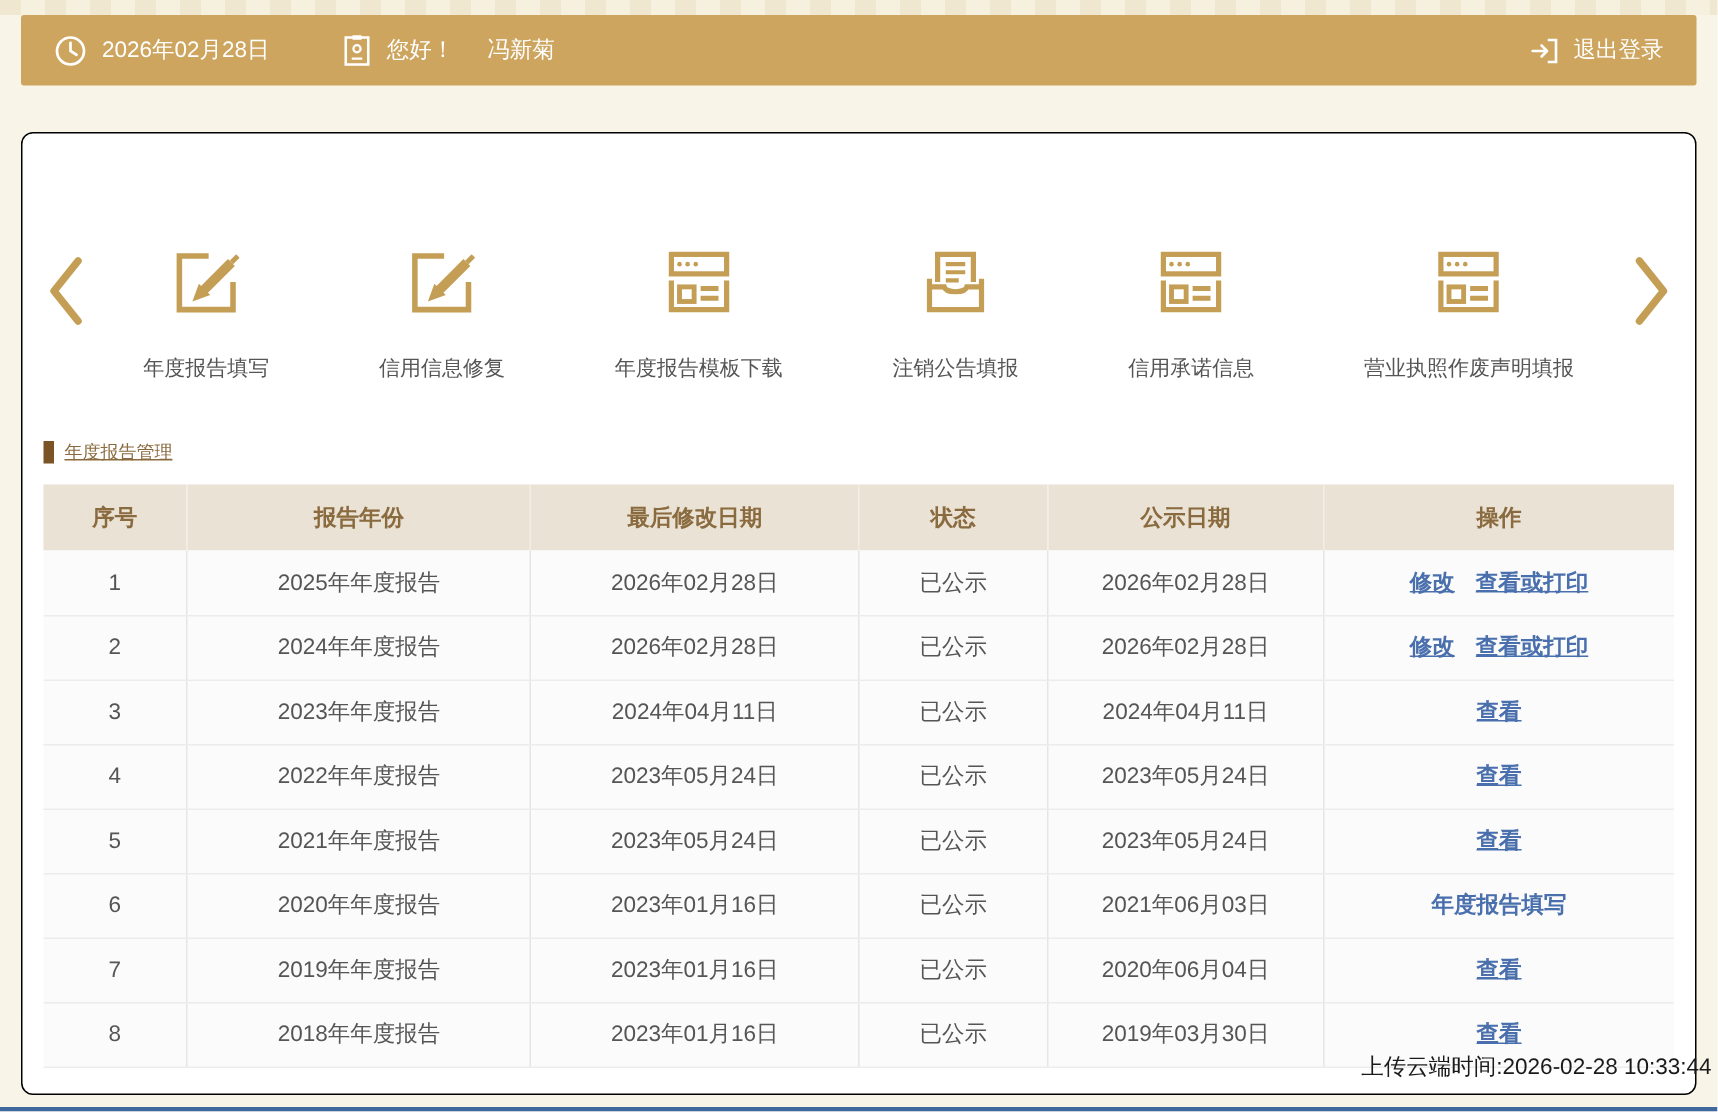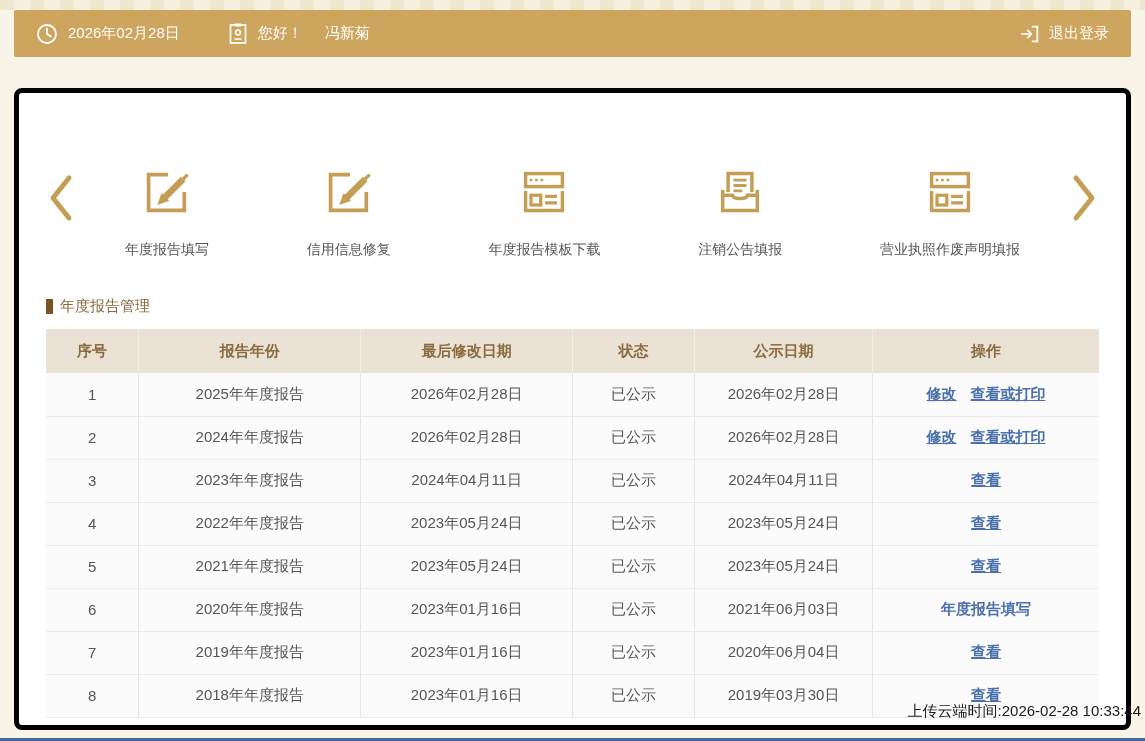--- a/index.html
+++ b/index.html
@@ -29,34 +29,34 @@
   .gold-bar .grp{display:flex;align-items:center;gap:10px;}
   .gold-bar .spacer{flex:1;}
   .gold-bar .company{margin-left:4px;}
   .gold-bar .user{margin-left:12px;}
   .gb-icon{display:inline-flex;align-items:center;}
   .greeting-grp{margin-left:48px;}
   .logout{cursor:pointer;display:flex;align-items:center;gap:8px;}
   
   .card{
     position:absolute;left:14px;right:14px;top:88px;bottom:11px;
-    background:var(--card);border-radius:8px;border:5px solid #000000;
-    padding:0 27px;overflow:hidden;
+    background:var(--card);border-radius:8px;border:1px solid #000000;
+    padding:0 14px;overflow:hidden;
   }
   
   .quick-nav{display:flex;align-items:flex-start;padding-top:72px;}
   .nav-arrow{flex:0 0 auto;margin-top:8px;cursor:pointer;background:none;border:none;padding:0;}
   .nav-items{flex:1;display:flex;justify-content:space-around;align-items:flex-start;}
   .nav-item{display:flex;flex-direction:column;align-items:center;cursor:pointer;}
   .nav-icon{height:54px;display:flex;align-items:center;}
   .nav-label{margin-top:22px;font-size:14px;color:#555;white-space:nowrap;}
   
   .section-title{margin-top:38px;display:flex;align-items:center;gap:7px;}
   .section-marker{width:7px;height:15px;background:var(--marker);display:inline-block;}
-  .section-text{color:var(--brown);font-size:15px;}
+  .section-text{color:var(--brown);font-size:12px;text-decoration:underline;}
   
   table.report{width:calc(100% - 0px);border-collapse:collapse;margin-top:13px;table-layout:fixed;}
   table.report th{
     background:var(--table_header_bg);color:var(--brown);font-size:15px;font-weight:bold;
     height:44px;border-right:1px solid #f4efe6;margin-top:32px;
   }
   table.report th:last-child{border-right:none;}
   table.report td{
     background:#fbfbfb;color:var(--text);font-size:15px;text-align:center;
     height:43px;border-bottom:1px solid #ececec;border-right:1px solid #e5e5e5;
@@ -164,20 +164,34 @@
             <svg width="52" height="52" viewBox="0 0 48 48" fill="none" style="color: rgb(196, 158, 85);">
     <path d="M13 24 V7 H35 V24" stroke="currentColor" stroke-width="3.2" fill="none"></path>
     <path d="M18 13 H30 M18 18 H30 M18 23 H26" stroke="currentColor" stroke-width="2.6"></path>
     <path d="M8 22 V41 H40 V22" stroke="currentColor" stroke-width="3.2" fill="none"></path>
     <path d="M8 27 H17 C18 31 30 31 31 27 H40" stroke="currentColor" stroke-width="3.2" fill="none"></path>
   </svg>
           </span>
     <span class="nav-label">注销公告填报</span>
   </div>
 
+  <div class="nav-item">
+    <span class="nav-icon">
+            <svg width="52" height="52" viewBox="0 0 48 48" fill="none" style="color: rgb(196, 158, 85);">
+    <rect x="7" y="7" width="34" height="12" stroke="currentColor" stroke-width="3.2" fill="none"></rect>
+    <circle cx="12" cy="13" r="1.4" fill="currentColor"></circle>
+    <circle cx="17" cy="13" r="1.4" fill="currentColor"></circle>
+    <circle cx="22" cy="13" r="1.4" fill="currentColor"></circle>
+    <path d="M7 23 V41 H41 V23" stroke="currentColor" stroke-width="3.2" fill="none"></path>
+    <rect x="12" y="27" width="9" height="9" stroke="currentColor" stroke-width="3" fill="none"></rect>
+    <path d="M25 28 H36 M25 34 H36" stroke="currentColor" stroke-width="3"></path>
+  </svg>
+          </span>
+    <span class="nav-label">信用承诺信息</span>
+  </div>
 
   <div class="nav-item">
     <span class="nav-icon">
             <svg width="52" height="52" viewBox="0 0 48 48" fill="none" style="color: rgb(196, 158, 85);">
     <rect x="7" y="7" width="34" height="12" stroke="currentColor" stroke-width="3.2" fill="none"></rect>
     <circle cx="12" cy="13" r="1.4" fill="currentColor"></circle>
     <circle cx="17" cy="13" r="1.4" fill="currentColor"></circle>
     <circle cx="22" cy="13" r="1.4" fill="currentColor"></circle>
     <path d="M7 23 V41 H41 V23" stroke="currentColor" stroke-width="3.2" fill="none"></path>
     <rect x="12" y="27" width="9" height="9" stroke="currentColor" stroke-width="3" fill="none"></rect>

